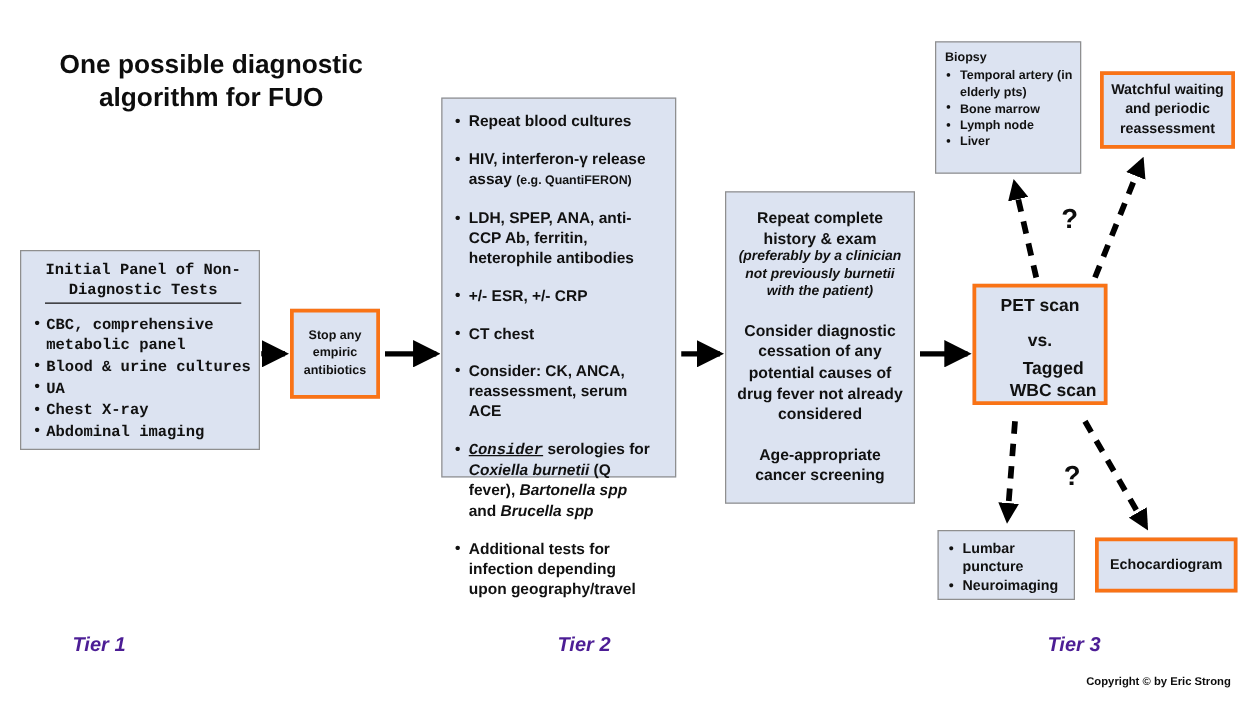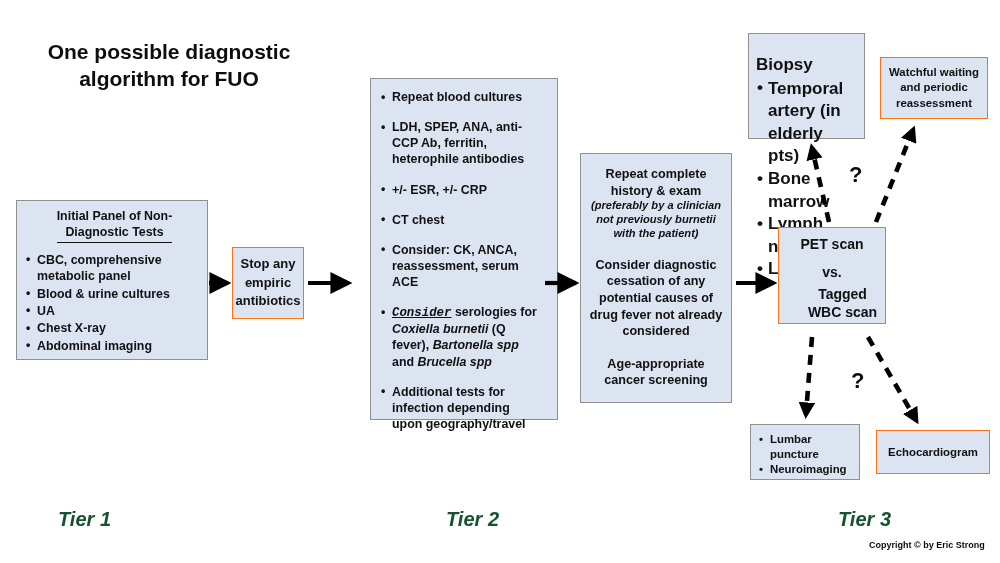--- a/index.html
+++ b/index.html
@@ -21,42 +21,42 @@
     box-sizing: border-box;
     background: #dce3f1;
     border: 1px solid #8f8f8f;
     font-weight: bold;
     color: #111111;
   }
   .plain-box {
     position: absolute;
     box-sizing: border-box;
     background: #dce3f1;
-    border: 1px solid #f97316;
+    border: 3px solid #f97316;
     display: flex;
     align-items: center;
     justify-content: center;
     text-align: center;
     font-weight: bold;
     color: #111111;
   }
   .title {
     position: absolute;
     font-weight: bold;
     font-size: 21px;
     line-height: 1.3;
     text-align: center;
     color: #0d0d0d;
   }
   .tier-label {
     position: absolute;
     font-style: italic;
     font-weight: bold;
-    font-size: 20px;
-    color: #14532d;
+    font-size: 16px;
+    color: #4c1d95;
   }
   .copyright {
     position: absolute;
     font-size: 9px;
     font-weight: bold;
     color: #0d0d0d;
   }
   .hdr {
     text-align: center;
     font-weight: bold;
@@ -91,34 +91,34 @@
     font-weight: bold;
     color: #0d0d0d;
   }
   svg.overlay {
     position: absolute;
     left: 0; top: 0;
     width: 1000px; height: 563px;
     pointer-events: none;
   }
   
-  #box-tier1 { left: 16px;  top: 200px; width: 192px; height: 160px; padding: 8px 3px 0 8px; font-size: 12.4px; line-height: 1.32; }
+  #box-tier1 { left: 16px;  top: 200px; width: 192px; height: 160px; padding: 8px 3px 0 8px; font-size: 12.4px; line-height: 1.32; font-family: Liberation Mono, monospace; }
   #box-tier1 .hdr { font-size: 12.4px; line-height: 1.28; margin-bottom: 9px; }
   #box-tier1 ul.blist > li { margin-bottom: 1px; }
 
-  #box-stop { left: 232px; top: 247px; width: 72px; height: 72px; font-size: 13px; line-height: 1.42; }
-
-  #box-tier2 { left: 353px; top: 78px; width: 188px; height: 342px; padding: 10px 20px 0 9px; font-size: 12.4px; line-height: 1.3; margin-left: 17px; }
+  #box-stop { left: 232px; top: 247px; width: 72px; height: 72px; font-size: 10px; line-height: 1.42; }
+
+  #box-tier2 { left: 353px; top: 78px; width: 188px; height: 304px; padding: 10px 20px 0 9px; font-size: 12.4px; line-height: 1.3; }
   #box-tier2 ul.blist > li { margin-bottom: 14px; }
 
   #box-repeat { left: 580px; top: 153px; width: 152px; height: 250px; padding: 12px 8px 0 8px; font-size: 12.6px; line-height: 1.32; text-align: center; font-weight: bold; }
   #box-repeat .para { margin-bottom: 16px; }
   #box-repeat .sub { font-style: italic; font-size: 11.1px; line-height: 1.25; }
 
-  #box-biopsy { left: 748px; top: 33px; width: 117px; height: 106px; padding: 20px 6px 0 7px; font-size: 17px; line-height: 1.33; }
+  #box-biopsy { left: 748px; top: 33px; width: 117px; height: 106px; padding: 6px 6px 0 7px; font-size: 10px; line-height: 1.33; }
   #box-biopsy .lead { font-weight: bold; margin-bottom: 1px; }
 
   #box-watchful { left: 880px; top: 57px; width: 108px; height: 62px; font-size: 11.4px; line-height: 1.35; }
 
   #box-pet { left: 778px; top: 227px; width: 108px; height: 97px; font-size: 14px; line-height: 2.0; }
 
   #box-lp { left: 750px; top: 424px; width: 110px; height: 56px; padding: 7px 6px 0 7px; font-size: 11.4px; line-height: 1.33; }
 
   #box-echo { left: 876px; top: 430px; width: 114px; height: 44px; font-size: 11.4px; }
 </style>
@@ -147,20 +147,21 @@
     </ul>
   </div>
 
   <div class="plain-box" id="box-stop">
     <span>Stop any empiric antibiotics</span>
   </div>
 
   <div class="box" id="box-tier2">
     <ul class="blist">
       <li><span>Repeat blood cultures</span></li>
+      <li><span>HIV, interferon-γ release assay </span><span class="small-note">(e.g. QuantiFERON)</span></li>
       <li><span>LDH, SPEP, ANA, anti-CCP Ab, ferritin, heterophile antibodies</span></li>
       <li><span>+/- ESR, +/- CRP</span></li>
       <li><span>CT chest</span></li>
       <li><span>Consider: CK, ANCA, reassessment, serum ACE</span></li>
       <li><span class="ital-u">Consider</span><span> serologies for </span><span class="ital">Coxiella burnetii</span><span> (Q fever), </span><span class="ital">Bartonella spp</span><span> and </span><span class="ital">Brucella spp</span></li>
       <li><span>Additional tests for infection depending upon geography/travel</span></li>
     </ul>
   </div>
 
   <div class="box" id="box-repeat">

